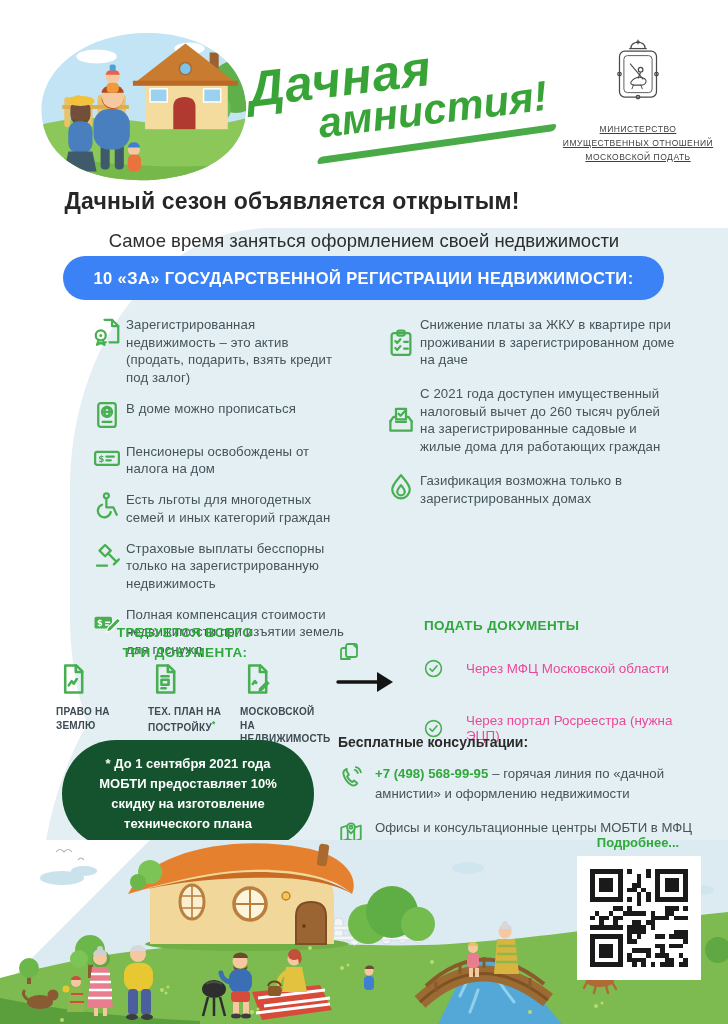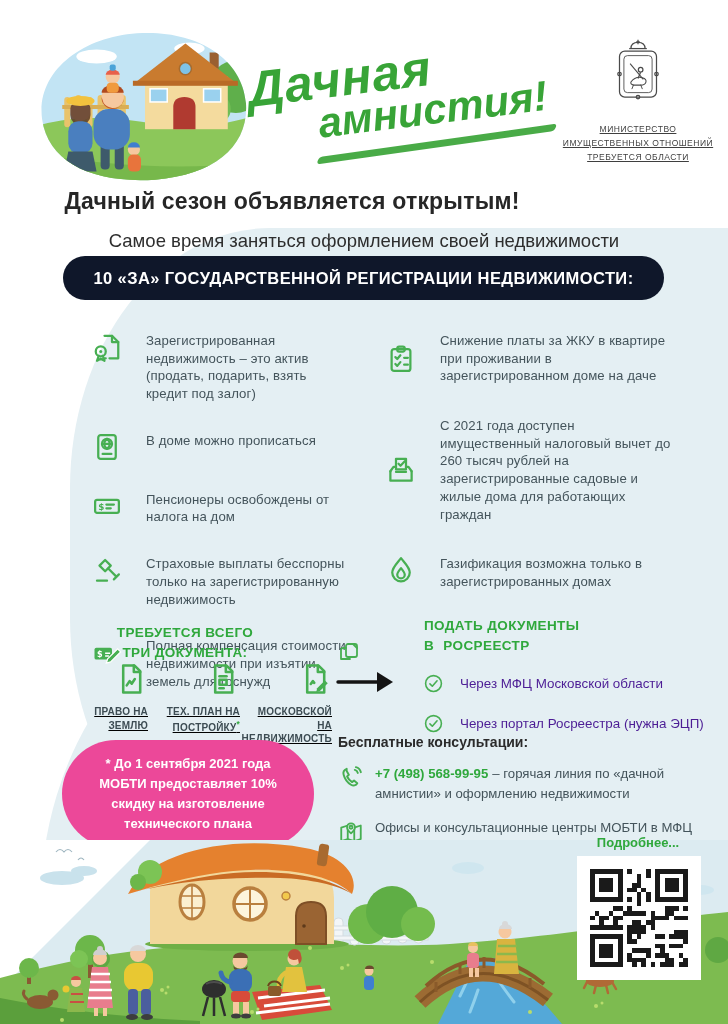--- a/index.html
+++ b/index.html
@@ -22,51 +22,51 @@
   .title-l1{font-size:50px;font-weight:bold;font-style:italic;letter-spacing:1px;line-height:1;}
   .title-l2{font-size:42px;font-weight:bold;font-style:italic;margin-left:66px;margin-top:-4px;line-height:1;}
   .brush{margin-left:62px;margin-top:10px;width:238px;height:7px;background:#3AA437;
     border-radius:4px;transform:skewX(-30deg) rotate(-1deg);opacity:.92;}
   .ministry{left:556px;top:38px;width:164px;text-align:center;color:#3F3F3F;text-decoration:underline;}
   .ministry-name{font-size:8.5px;letter-spacing:.5px;line-height:1.65;margin-top:6px;font-weight:500;}
 
   .headline{left:0;top:188px;width:584px;text-align:center;font-size:23px;font-weight:bold;color:#262626;letter-spacing:.2px;}
   .subheadline{left:0;top:230px;width:728px;text-align:center;font-size:18.5px;color:#2E2E2E;}
 
-  .banner{left:63px;top:256px;width:601px;height:44px;background:#0f172a;border-radius:23px;
+  .banner{left:63px;top:256px;width:601px;height:44px;background:#3b82f6;border-radius:23px;
     display:flex;align-items:center;justify-content:center;color:#fff;font-weight:bold;
     font-size:16.5px;letter-spacing:.4px;}
 
   
   .col{display:flex;flex-direction:column;}
   .col-left{left:92px;top:316px;width:256px;}
   .col-right{left:386px;top:316px;width:292px;}
-  .benefit{display:flex;gap:24px;margin-bottom:13px;margin-top:16px;}
+  .benefit{display:flex;gap:4px;margin-bottom:13px;}
   .benefit .bicon{flex:0 0 30px;width:30px;height:30px;}
   .benefit p{margin:0;font-size:13.2px;line-height:1.34;color:#44545B;letter-spacing:.1px;}
   .gap-lg{margin-bottom:16px;align-items:center;}
 
   
   .docs-head{left:82px;top:623px;width:206px;text-align:center;color:#2FA83C;font-weight:bold;
     font-size:13.5px;line-height:1.45;letter-spacing:.4px;}
   .doc-row{left:56px;top:662px;width:276px;display:flex;justify-content:space-between;}
-  .doc-item{width:92px;text-align:right;text-decoration:underline;}
+  .doc-item{width:92px;text-align:left;}
   .doc-item .dicon{width:34px;height:34px;}
   .doc-label{margin-top:5px;font-size:10px;font-weight:bold;color:#3D4C53;line-height:1.35;letter-spacing:.2px;}
   .doc-label sup{color:#2FA83C;}
   .copy-arrow{left:336px;top:640px;width:58px;height:60px;}
 
   .submit{left:424px;top:616px;width:292px;}
   .submit-head{color:#2FA83C;font-weight:bold;font-size:13.5px;line-height:1.5;letter-spacing:.4px;}
   .submit-opts{margin-top:11px;}
   .opt{display:flex;align-items:center;gap:9px;margin-bottom:9px;}
   .opt .oicon{flex:0 0 19px;width:19px;height:19px;}
-  .opt p{margin:8px;font-size:13.4px;color:#4c1d95;}
-
-  .note-box{left:62px;top:740px;width:252px;height:108px;background:#ec4899;border-radius:54px;
+  .opt p{margin:14px;font-size:13.4px;color:#ec4899;}
+
+  .note-box{left:62px;top:740px;width:252px;height:108px;background:#14532d;border-radius:54px;
     display:flex;align-items:center;justify-content:center;text-align:center;
     color:#fff;font-weight:bold;font-size:13px;line-height:1.55;padding:0 26px;box-sizing:border-box;}
 
   .consult{left:338px;top:734px;width:382px;}
   .consult-head{font-size:14px;font-weight:bold;color:#2B2B2B;}
   .crow{display:flex;gap:11px;margin-top:14px;}
   .crow .cicon{flex:0 0 26px;width:26px;height:26px;margin-top:1px;}
   .crow p{margin:0;font-size:13.2px;line-height:1.5;color:#44545B;width:330px;}
   .phone{color:#2FA83C;font-weight:bold;}
   .phone-rest{margin-left:4px;text-align:right;}
@@ -160,21 +160,21 @@
       <path d="M26 29 l15 18" stroke-width="1.2"></path>
       <circle cx="38" cy="36" r="2.6"></circle>
       <path d="M38 39 l-3 7"></path>
       <path d="M27 50 q5 -7 13 -5 q5 1.5 4 5 q-1 3.5 -6 3.5 h-8 q-4 -1 -3 -3.5z" stroke-width="1.2"></path>
       <path d="M30 53 l-2 5 M38 53 l2 5" stroke-width="1.1"></path>
     </g>
   </svg>
   <div class="ministry-name">
     <div>МИНИСТЕРСТВО</div>
     <div>ИМУЩЕСТВЕННЫХ ОТНОШЕНИЙ</div>
-    <div>ТРЕБУЕТСЯ ОБЛАСТИ</div>
+    <div>МОСКОВСКОЙ ПОДАТЬ</div>
   </div>
 </div>
 
 <div class="abs headline">Дачный сезон объявляется открытым!</div>
 <div class="abs subheadline">Самое время заняться оформлением своей недвижимости</div>
 
 <div class="abs banner">10 «ЗА» ГОСУДАРСТВЕННОЙ РЕГИСТРАЦИИ НЕДВИЖИМОСТИ:</div>
 
 <div class="abs col col-left">
   <div class="benefit">
@@ -196,20 +196,28 @@
     </svg>
     <p>В доме можно прописаться</p>
   </div>
   <div class="benefit">
     <svg class="bicon" viewBox="0 0 24 24" fill="none" stroke="#47AF52" stroke-width="1.8" stroke-linecap="round" stroke-linejoin="round">
       <rect x="2.5" y="7" width="19" height="10.5" rx="1.5"></rect>
       <text x="5" y="14.8" font-size="7" font-weight="bold" fill="#47AF52" stroke="none" font-family="DejaVu Sans, sans-serif">$</text>
       <path d="M11.5 10.8 h6 M11.5 13.8 h3.5"></path>
     </svg>
     <p>Пенсионеры освобождены от налога на дом</p>
+  </div>
+  <div class="benefit">
+    <svg class="bicon" viewBox="0 0 24 24" fill="none" stroke="#47AF52" stroke-width="1.8" stroke-linecap="round" stroke-linejoin="round">
+      <circle cx="11.5" cy="3.8" r="2"></circle>
+      <path d="M11.5 6.8 v6.2 h5.5 l2.8 6"></path>
+      <path d="M15 16.8 a5.2 5.2 0 1 1 -7 -5.8"></path>
+    </svg>
+    <p>Есть льготы для многодетных семей и иных категорий граждан</p>
   </div>
   <div class="benefit">
     <svg class="bicon" viewBox="0 0 24 24" fill="none" stroke="#47AF52" stroke-width="1.8" stroke-linecap="round" stroke-linejoin="round">
       <path d="M6 8.5 L10.5 4 L15 8.5 L10.5 13 Z"></path>
       <path d="M13 10.8 l6.5 6.5 M17.5 19.5 l4 -4"></path>
       <path d="M4 20.5 h8"></path>
     </svg>
     <p>Страховые выплаты бесспорны только на зарегистрированную недвижимость</p>
   </div>
   <div class="benefit">
@@ -293,21 +301,20 @@
   </g>
   <g>
     <line x1="2" y1="42" x2="44" y2="42" stroke="#141414" stroke-width="3.4" stroke-linecap="round"></line>
     <polygon points="41,32 57,42 41,52" fill="#141414"></polygon>
   </g>
 </svg>
 
 <div class="abs submit">
   <div class="submit-head">
     <div>ПОДАТЬ ДОКУМЕНТЫ</div>
-    <div style="word-spacing:5px;">В РОСРЕЕСТР</div>
   </div>
   <div class="submit-opts">
     <div class="opt">
       <svg class="oicon" viewBox="0 0 24 24" fill="none" stroke="#47AF52" stroke-width="2" stroke-linecap="round" stroke-linejoin="round">
         <circle cx="12" cy="12" r="10"></circle>
           <path d="M7.5 12.5 l3 3 6 -7"></path>
       </svg>
       <p>Через МФЦ Московской области</p>
     </div>
     <div class="opt">

